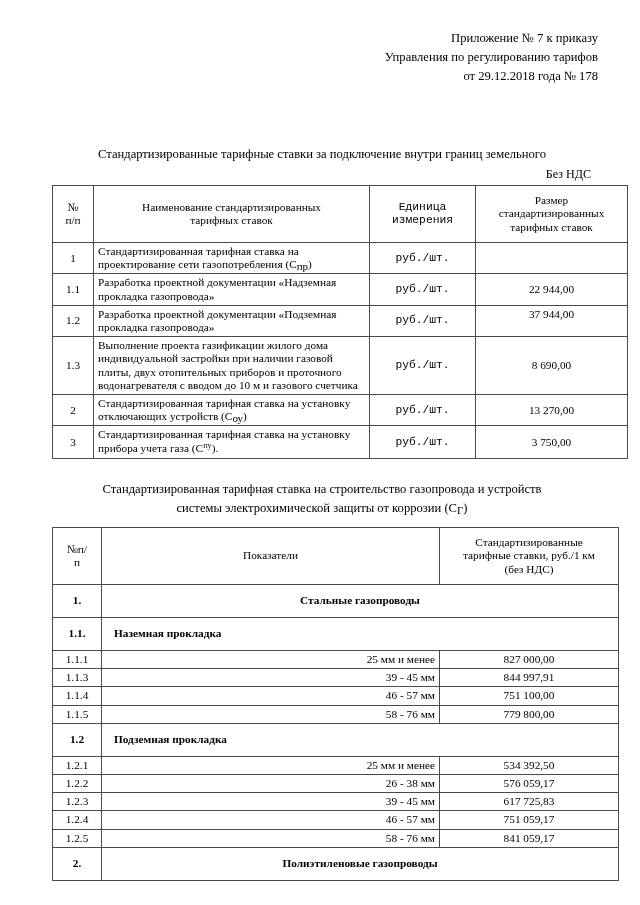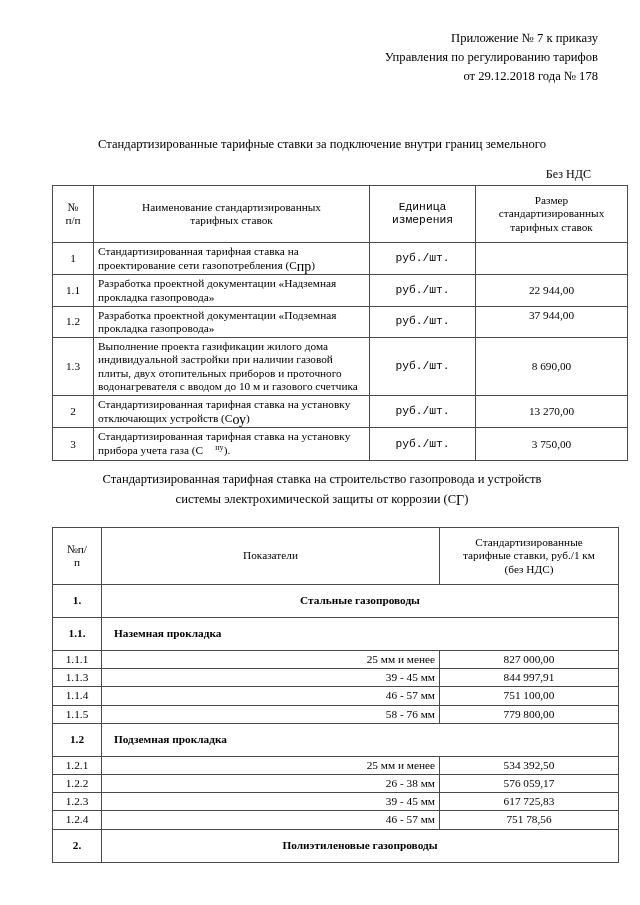--- a/index.html
+++ b/index.html
@@ -38,20 +38,21 @@
   .doc-header .line { white-space: nowrap; }
 
   
   .section-title {
     position: absolute;
     left: 52px;
     width: 540px;
     text-align: center;
     font-size: 12.6px;
     line-height: 19px;
+    margin-top: 10px;
   }
   #title-1 { top: 135px; }
   #title-2 { top: 470px; }
 
   .vat-note {
     position: absolute;
     left: 52px;
     width: 539px;
     top: 167px;
     text-align: right;
@@ -99,22 +100,22 @@
   #table-2 .c-val  { width: 170px; text-align: center; }
   #table-2 thead td { text-align: center; vertical-align: middle; }
 
   #table-2 tr.group td { font-weight: bold; }
   #table-2 tr.group td.c-num { text-align: center; }
   #table-2 tr.group-center td.span2 { text-align: center; }
   #table-2 tr.group-left  td.span2 { text-align: left; padding-left: 12px; }
 
   .tall-head td { height: 52px; }
 
-  sub.sm { font-size: 14px; vertical-align: baseline; position: relative; top: 2px; }
-  sup.sm { font-size: 8.2px; vertical-align: baseline; position: relative; top: -4px; margin-left: 12px; }
+  sub.sm { font-size: 11px; vertical-align: baseline; position: relative; top: 2px; }
+  sup.sm { font-size: 8.2px; vertical-align: baseline; position: relative; top: -4px; }
 </style>
 </head>
 <body>
 
 <div class="page">
 
   <div class="doc-header">
     <div class="line">Приложение № 7 к приказу</div>
     <div class="line">Управления по регулированию тарифов</div>
     <div class="line">от 29.12.2018 года № 178</div>
@@ -252,21 +253,26 @@
           <td class="c-val">576 059,17</td>
         </tr>
         <tr>
           <td class="c-num">1.2.3</td>
           <td class="c-ind">39 - 45 мм</td>
           <td class="c-val">617 725,83</td>
         </tr>
         <tr>
           <td class="c-num">1.2.4</td>
           <td class="c-ind">46 - 57 мм</td>
-          <td class="c-val">751 78,56</td>
+          <td class="c-val">751 059,17</td>
+        </tr>
+        <tr>
+          <td class="c-num">1.2.5</td>
+          <td class="c-ind">58 - 76 мм</td>
+          <td class="c-val">841 059,17</td>
         </tr>
         <tr class="group group-center">
           <td class="c-num">2.</td>
           <td class="span2" colspan="2" style="height: 28px;">Полиэтиленовые газопроводы</td>
         </tr>
       </tbody>
   </table>
 
 </div>
 

